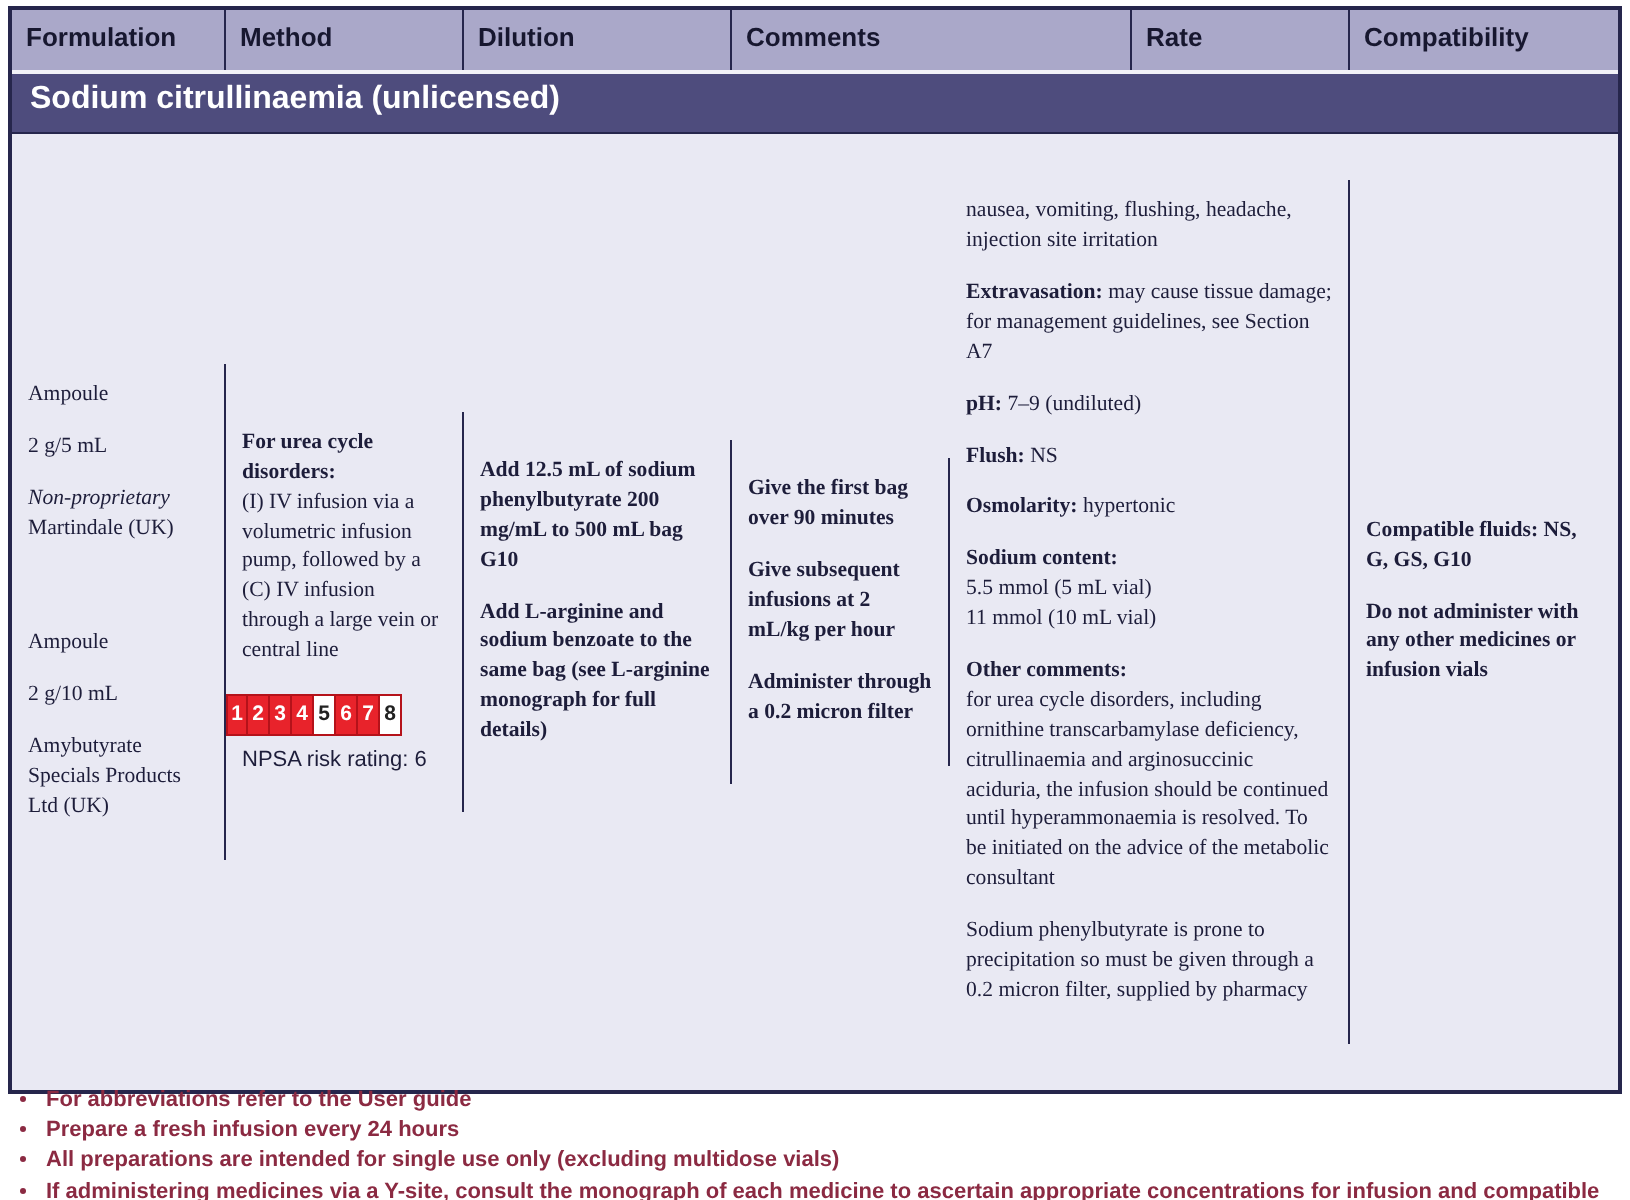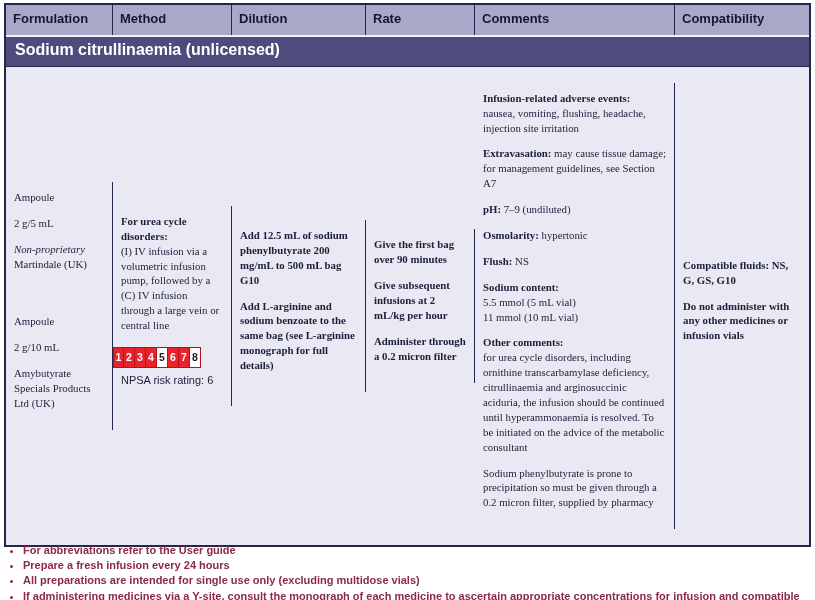--- a/index.html
+++ b/index.html
@@ -78,22 +78,22 @@
 <body>
 
 <div class="page">
 
   <div class="mono-table">
 
     <div class="header-row">
       <div class="header-cell col-formulation">Formulation</div>
       <div class="header-cell col-method">Method</div>
       <div class="header-cell col-dilution">Dilution</div>
+      <div class="header-cell col-comments">Comments</div>
       <div class="header-cell col-rate">Rate</div>
-      <div class="header-cell col-comments">Comments</div>
       <div class="header-cell col-compat">Compatibility</div>
     </div>
 
     <div class="banner-row">
       <span>Sodium citrullinaemia (unlicensed)</span>
     </div>
 
     <div class="body-row">
 
       <div class="body-cell col-formulation">
@@ -127,25 +127,25 @@
         <p>Add L-arginine and sodium benzoate to the same bag (see L-arginine monograph for full details)</p>
       </div>
 
       <div class="body-cell col-rate bold">
         <p>Give the first bag over 90 minutes</p>
         <p>Give subsequent infusions at 2 mL/kg per hour</p>
         <p>Administer through a 0.2 micron filter</p>
       </div>
 
       <div class="body-cell col-comments">
-        <p><strong class="blk">Infusion-related adverse events:</strong><span>nausea, vomiting, flushing, headache, injection site irritation</span></p>
+        <p><span>nausea, vomiting, flushing, headache, injection site irritation</span></p>
         <p><strong>Extravasation:</strong><span> may cause tissue damage; for management guidelines, see Section A7</span></p>
         <p><strong>pH:</strong><span> 7–9 (undiluted)</span></p>
+        <p><strong>Flush:</strong><span> NS</span></p>
         <p><strong>Osmolarity:</strong><span> hypertonic</span></p>
-        <p><strong>Flush:</strong><span> NS</span></p>
         <p><strong class="blk">Sodium content:</strong><span>5.5 mmol (5 mL vial)
 11 mmol (10 mL vial)</span></p>
         <p><strong class="blk">Other comments:</strong><span>for urea cycle disorders, including ornithine transcarbamylase deficiency, citrullinaemia and arginosuccinic aciduria, the infusion should be continued until hyperammonaemia is resolved. To be initiated on the advice of the metabolic consultant</span></p>
         <p><strong></strong><span>Sodium phenylbutyrate is prone to precipitation so must be given through a 0.2 micron filter, supplied by pharmacy</span></p>
       </div>
 
       <div class="body-cell col-compat bold">
         <p><strong>Compatible fluids:</strong><span> NS, G, GS, G10</span></p>
         <p>Do not administer with any other medicines or infusion vials</p>
       </div>

